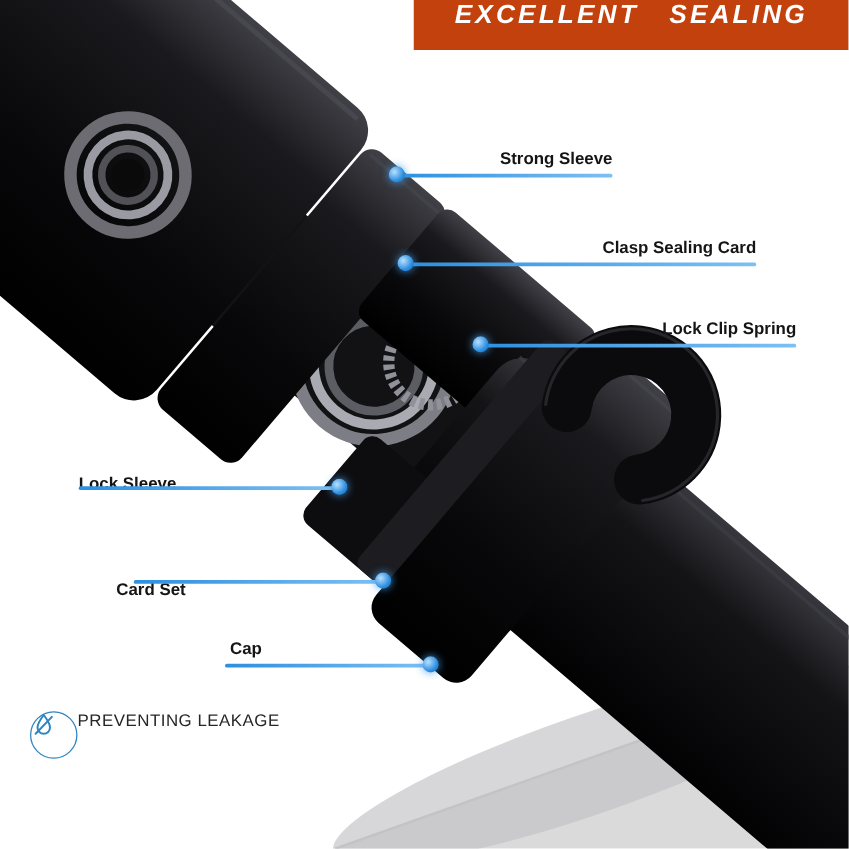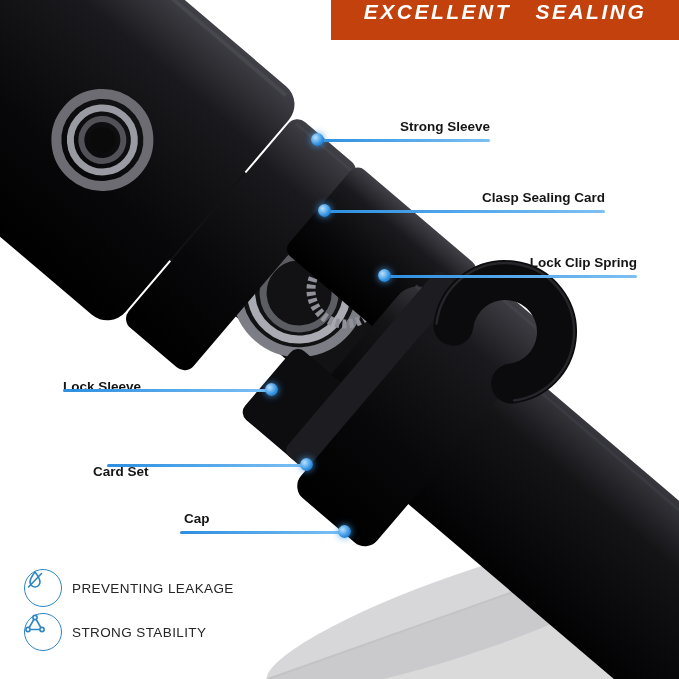--- a/index.html
+++ b/index.html
@@ -22,21 +22,21 @@
   .callout-line{
     position:absolute;height:2.5px;border-radius:2px;
     background:linear-gradient(90deg,#2d8fe0,#7cc0f4);
   }
   .callout-dot{
     position:absolute;width:13px;height:13px;border-radius:50%;
     background:radial-gradient(circle at 35% 35%, #b8e0ff, #2d8fe0 60%, #1565b0);
     box-shadow:0 0 7px rgba(70,160,235,.9);
   }
   .feature{
-    position:absolute;display:flex;align-items:center;gap:10px;
+    position:absolute;display:flex;
   }
   .feature-icon{
     width:38px;height:38px;border-radius:50%;border:1.6px solid #2e86c1;
     display:flex;align-items:center;justify-content:center;flex:0 0 auto;box-sizing:border-box;
   }
   .feature-label{
     font-size:13.5px;color:#262626;letter-spacing:.4px;font-weight:500;white-space:nowrap;
   }
 </style>
 </head>
@@ -150,25 +150,14 @@
   <div class="feature" style="left:24px;top:569px;">
     <span class="feature-icon">
       <svg width="22" height="22" viewBox="0 0 22 22" fill="none" stroke="#2e86c1" stroke-width="1.6" stroke-linecap="round" stroke-linejoin="round">
         <path d="M11 3 C11 3 6 9.5 6 13 a5 5 0 0 0 10 0 C16 9.5 11 3 11 3 Z"></path>
         <line x1="4.5" y1="18" x2="17.5" y2="4.5"></line>
       </svg>
     </span>
     <span class="feature-label">PREVENTING LEAKAGE</span>
   </div>
 
-  <div class="feature" style="left:24px;top:613px;">
-    <span class="feature-icon">
-      <svg width="22" height="22" viewBox="0 0 22 22" fill="none" stroke="#2e86c1" stroke-width="1.6" stroke-linecap="round" stroke-linejoin="round">
-        <path d="M11 4.5 L18 16.5 L4 16.5 Z"></path>
-        <circle cx="11" cy="4.5" r="2.1" fill="#ffffff"></circle>
-        <circle cx="18" cy="16.5" r="2.1" fill="#ffffff"></circle>
-        <circle cx="4" cy="16.5" r="2.1" fill="#ffffff"></circle>
-      </svg>
-    </span>
-    <span class="feature-label">STRONG STABILITY</span>
-  </div>
 
 </div>
 
 </body></html>

